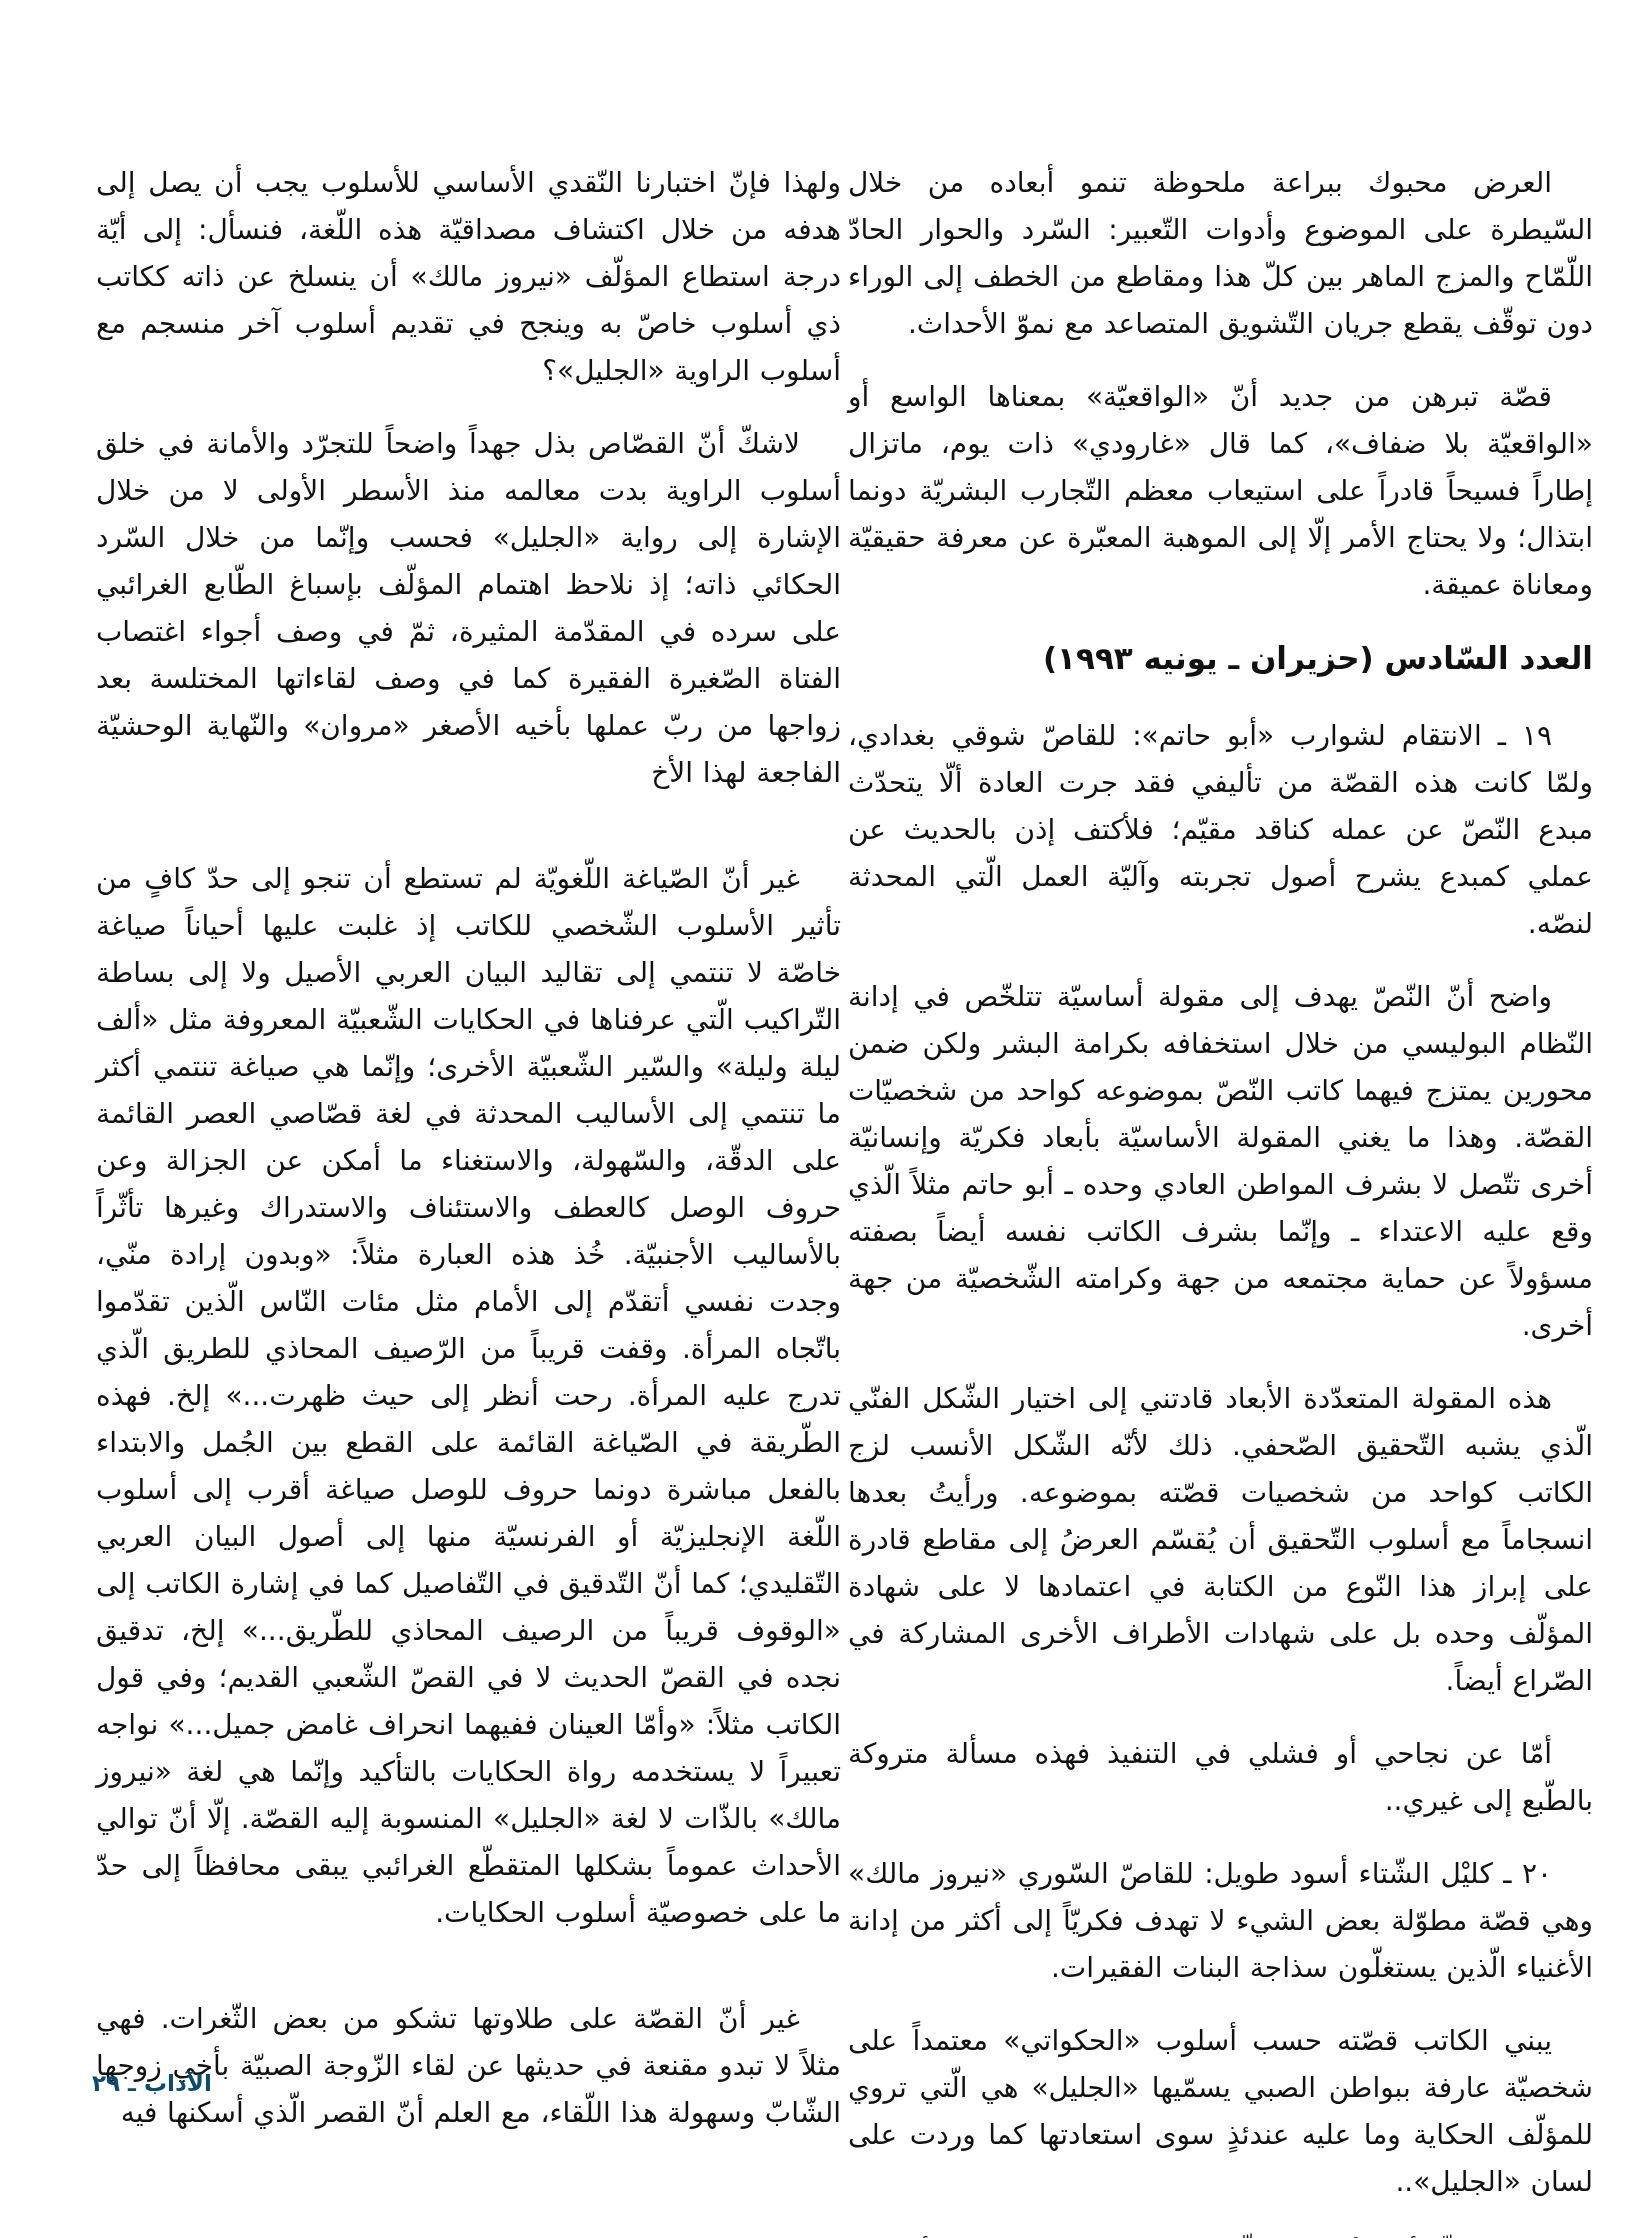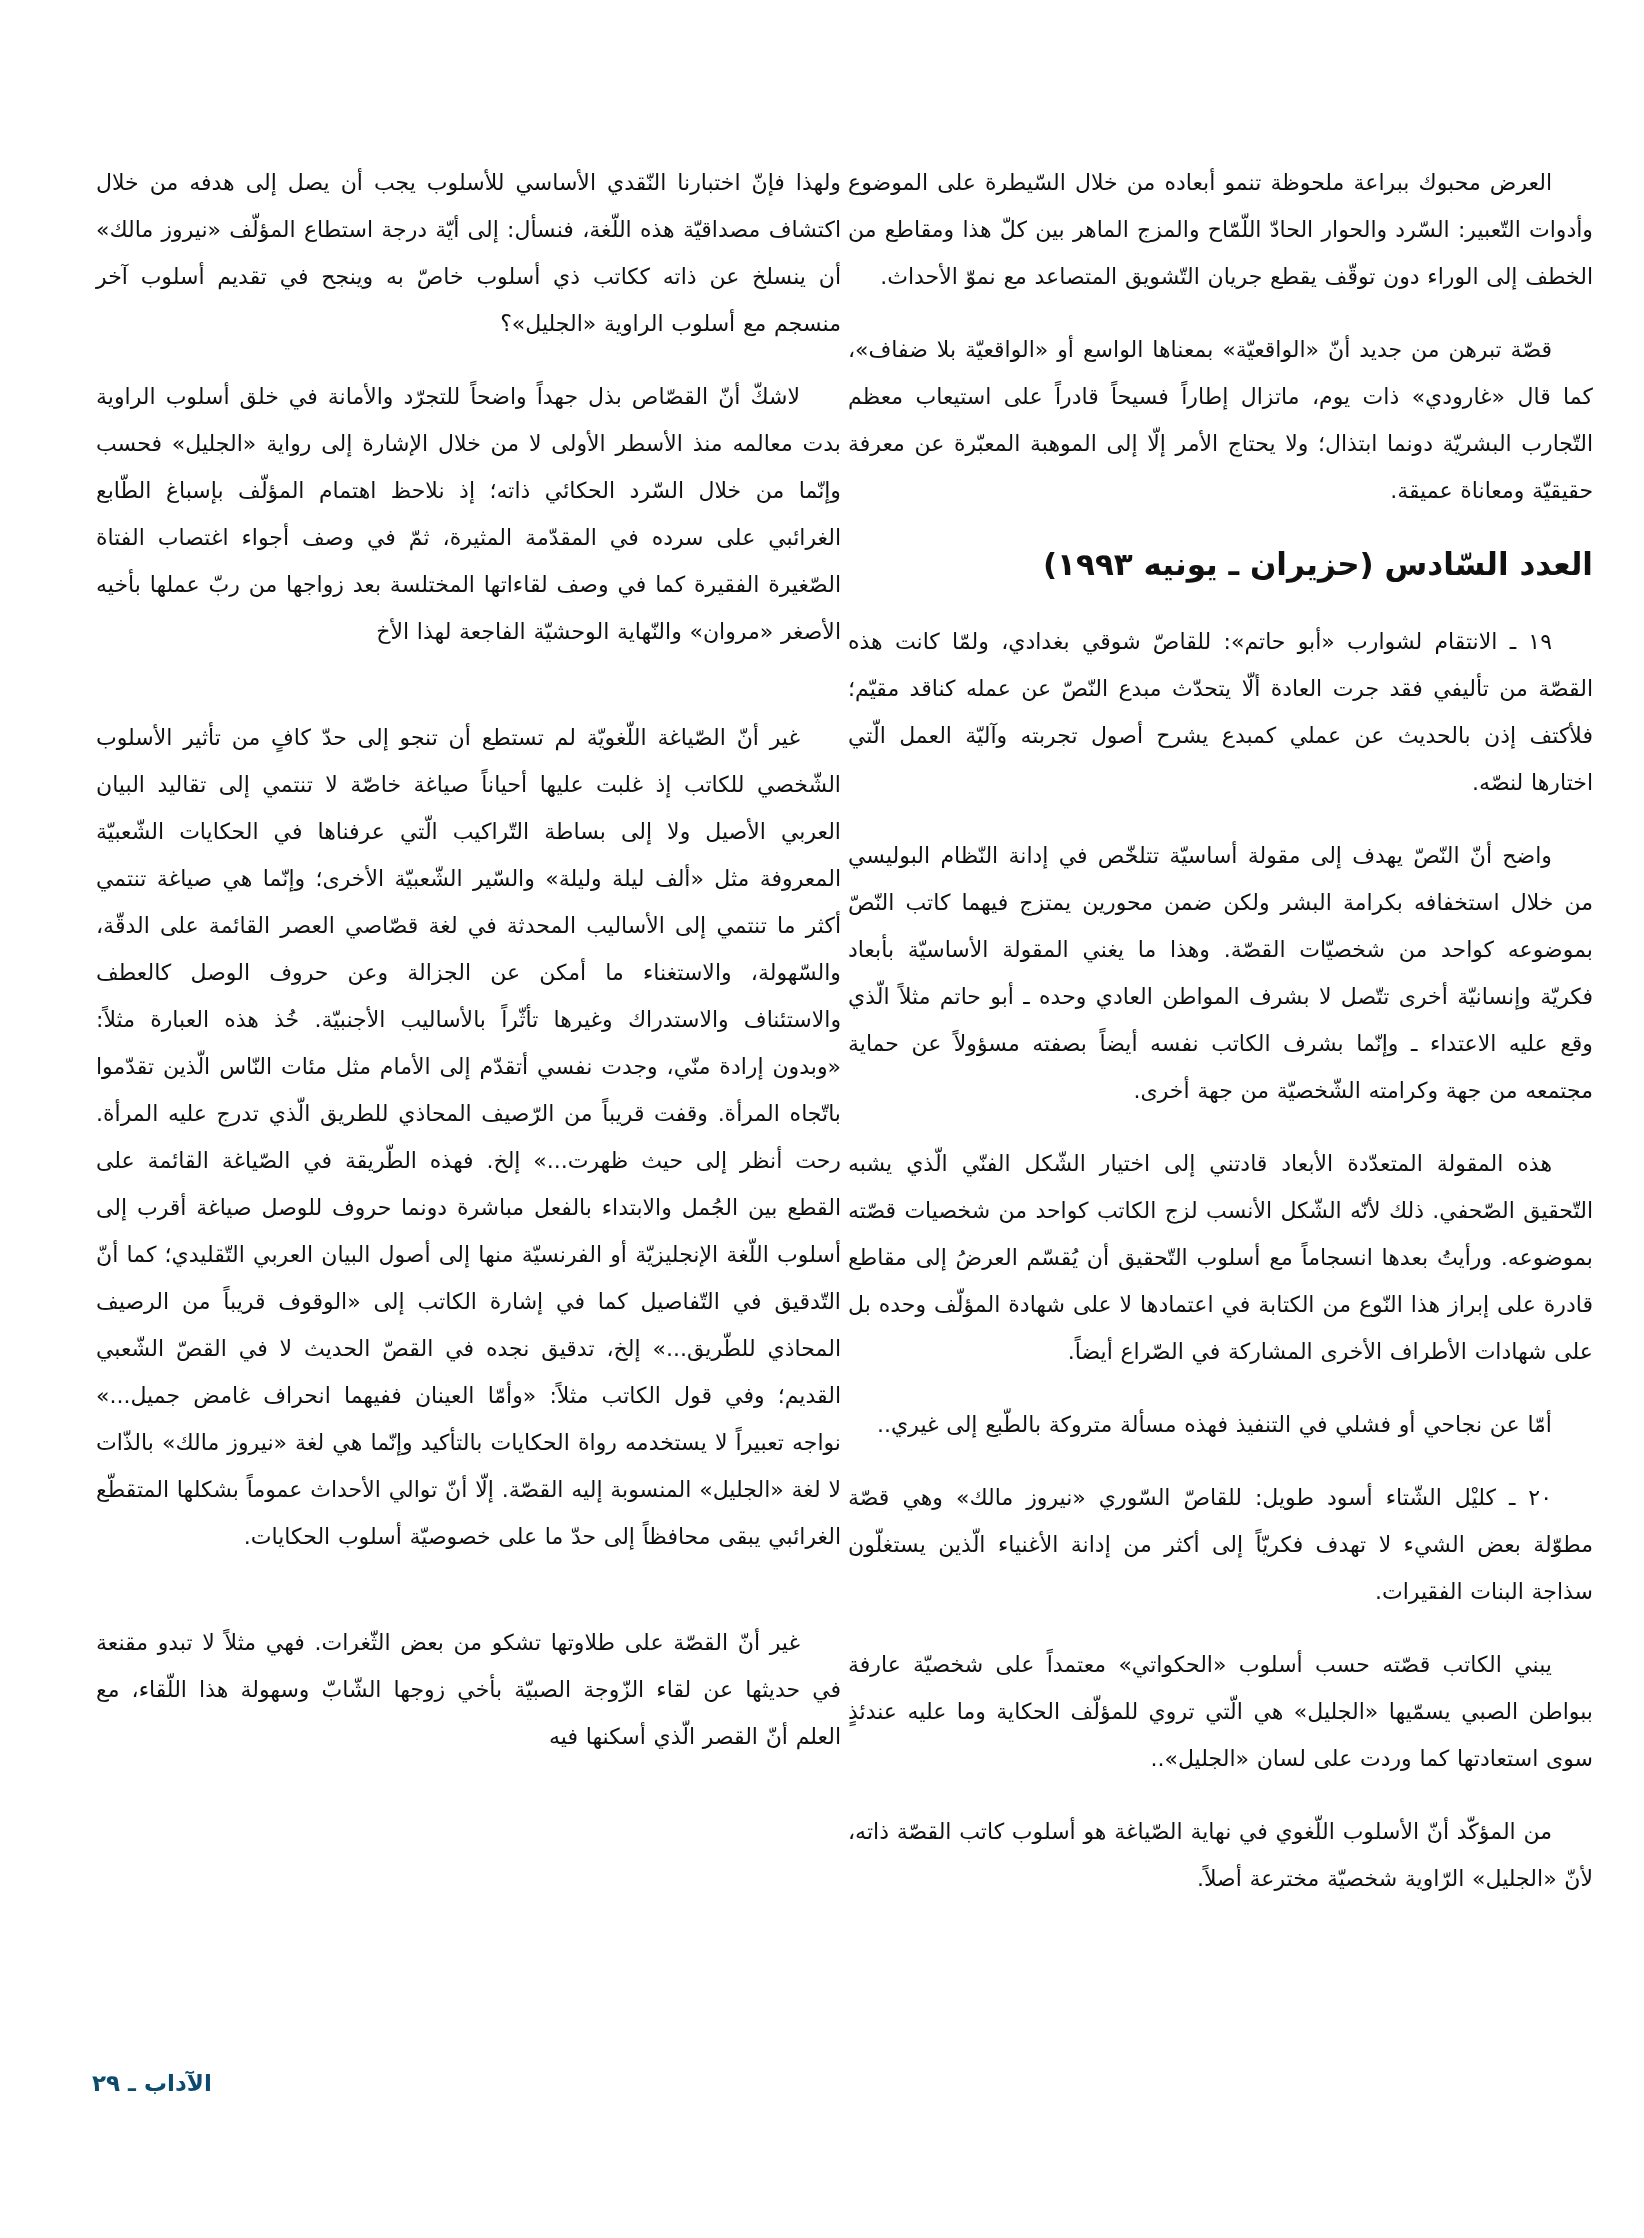--- a/index.html
+++ b/index.html
@@ -22,21 +22,21 @@
       top: 159px;
       width: 745px;
       direction: rtl;
       text-align: justify;
       text-align-last: right;
     }
     .col-right { left: 848px; }
     .col-left  { left: 96px; }
     p {
       margin: 0 0 26px 0;
-      font-size: 22px;
+      font-size: 28px;
       line-height: 47px;
       text-indent: 41px;
       word-spacing: 0.7px;
     }
     p.noindent { text-indent: 0; }
     h2 {
       margin: 13.7px 0 30px 0;
       text-align: center;
       font-size: 31px;
       line-height: 48px;
@@ -56,21 +56,21 @@
   </style>
 </head>
 <body>
 
 <div class="page">
 
   <div class="column col-right">
     <p class="noindent" style="text-indent:41px">العرض محبوك ببراعة ملحوظة تنمو أبعاده من خلال السّيطرة على الموضوع وأدوات التّعبير: السّرد والحوار الحادّ اللّمّاح والمزج الماهر بين كلّ هذا ومقاطع من الخطف إلى الوراء دون توقّف يقطع جريان التّشويق المتصاعد مع نموّ الأحداث.</p>
     <p>قصّة تبرهن من جديد أنّ «الواقعيّة» بمعناها الواسع أو «الواقعيّة بلا ضفاف»، كما قال «غارودي» ذات يوم، ماتزال إطاراً فسيحاً قادراً على استيعاب معظم التّجارب البشريّة دونما ابتذال؛ ولا يحتاج الأمر إلّا إلى الموهبة المعبّرة عن معرفة حقيقيّة ومعاناة عميقة.</p>
     <h2>العدد السّادس (حزيران ـ يونيه ١٩٩٣)</h2>
-    <p><span class="item-title">١٩ ـ الانتقام لشوارب «أبو حاتم»:</span><span> للقاصّ شوقي بغدادي، ولمّا كانت هذه القصّة من تأليفي فقد جرت العادة ألّا يتحدّث مبدع النّصّ عن عمله كناقد مقيّم؛ فلأكتف إذن بالحديث عن عملي كمبدع يشرح أصول تجربته وآليّة العمل الّتي اختارها لنصّه.</span></p>
+    <p><span class="item-title">١٩ ـ الانتقام لشوارب «أبو حاتم»:</span><span> للقاصّ شوقي بغدادي، ولمّا كانت هذه القصّة من تأليفي فقد جرت العادة ألّا يتحدّث مبدع النّصّ عن عمله كناقد مقيّم؛ فلأكتف إذن بالحديث عن عملي كمبدع يشرح أصول تجربته وآليّة العمل الّتي المحدثة لنصّه.</span></p>
     <p>واضح أنّ النّصّ يهدف إلى مقولة أساسيّة تتلخّص في إدانة النّظام البوليسي من خلال استخفافه بكرامة البشر ولكن ضمن محورين يمتزج فيهما كاتب النّصّ بموضوعه كواحد من شخصيّات القصّة. وهذا ما يغني المقولة الأساسيّة بأبعاد فكريّة وإنسانيّة أخرى تتّصل لا بشرف المواطن العادي وحده ـ أبو حاتم مثلاً الّذي وقع عليه الاعتداء ـ وإنّما بشرف الكاتب نفسه أيضاً بصفته مسؤولاً عن حماية مجتمعه من جهة وكرامته الشّخصيّة من جهة أخرى.</p>
     <p>هذه المقولة المتعدّدة الأبعاد قادتني إلى اختيار الشّكل الفنّي الّذي يشبه التّحقيق الصّحفي. ذلك لأنّه الشّكل الأنسب لزج الكاتب كواحد من شخصيات قصّته بموضوعه. ورأيتُ بعدها انسجاماً مع أسلوب التّحقيق أن يُقسّم العرضُ إلى مقاطع قادرة على إبراز هذا النّوع من الكتابة في اعتمادها لا على شهادة المؤلّف وحده بل على شهادات الأطراف الأخرى المشاركة في الصّراع أيضاً.</p>
     <p>أمّا عن نجاحي أو فشلي في التنفيذ فهذه مسألة متروكة بالطّبع إلى غيري..</p>
     <p><span class="item-title">٢٠ ـ كليْل الشّتاء أسود طويل:</span><span> للقاصّ السّوري «نيروز مالك» وهي قصّة مطوّلة بعض الشيء لا تهدف فكريّاً إلى أكثر من إدانة الأغنياء الّذين يستغلّون سذاجة البنات الفقيرات.</span></p>
     <p>يبني الكاتب قصّته حسب أسلوب «الحكواتي» معتمداً على شخصيّة عارفة ببواطن الصبي يسمّيها «الجليل» هي الّتي تروي للمؤلّف الحكاية وما عليه عندئذٍ سوى استعادتها كما وردت على لسان «الجليل»..</p>
     <p>من المؤكّد أنّ الأسلوب اللّغوي في نهاية الصّياغة هو أسلوب كاتب القصّة ذاته، لأنّ «الجليل» الرّاوية شخصيّة مخترعة أصلاً.</p>
   </div>
 
   <div class="column col-left">
     <p class="noindent">ولهذا فإنّ اختبارنا النّقدي الأساسي للأسلوب يجب أن يصل إلى هدفه من خلال اكتشاف مصداقيّة هذه اللّغة، فنسأل: إلى أيّة درجة استطاع المؤلّف «نيروز مالك» أن ينسلخ عن ذاته ككاتب ذي أسلوب خاصّ به وينجح في تقديم أسلوب آخر منسجم مع أسلوب الراوية «الجليل»؟</p>

